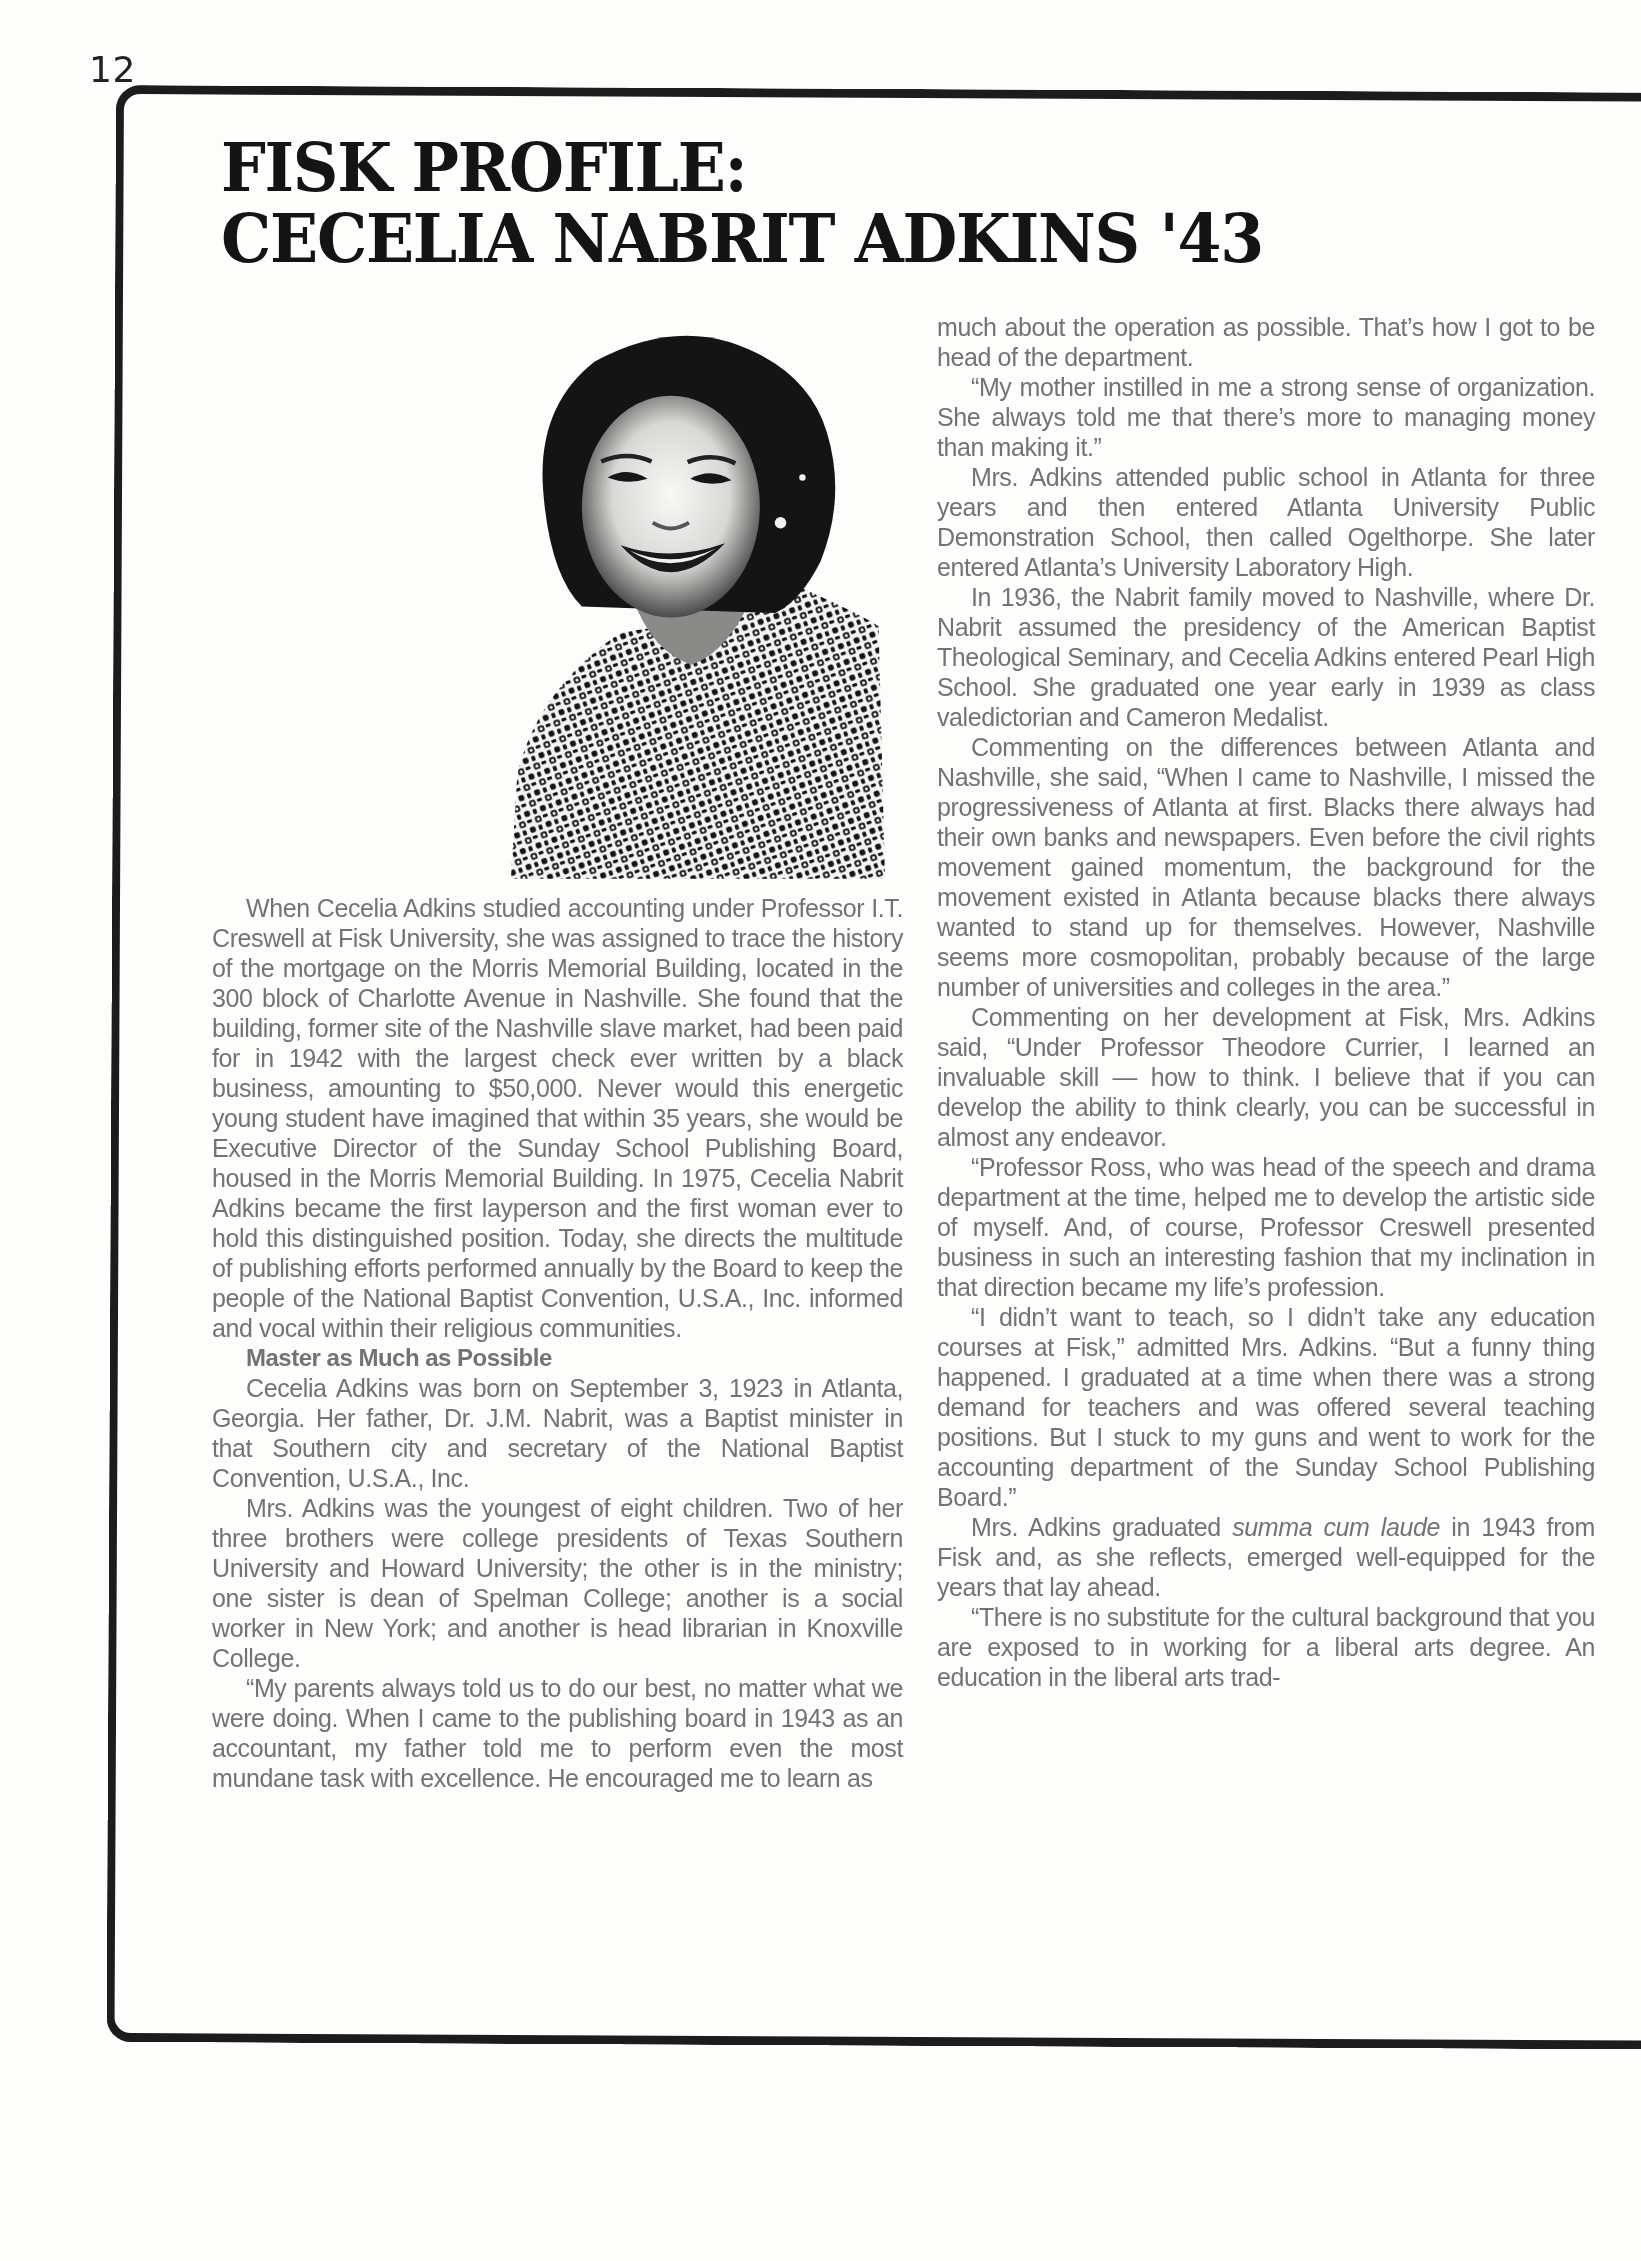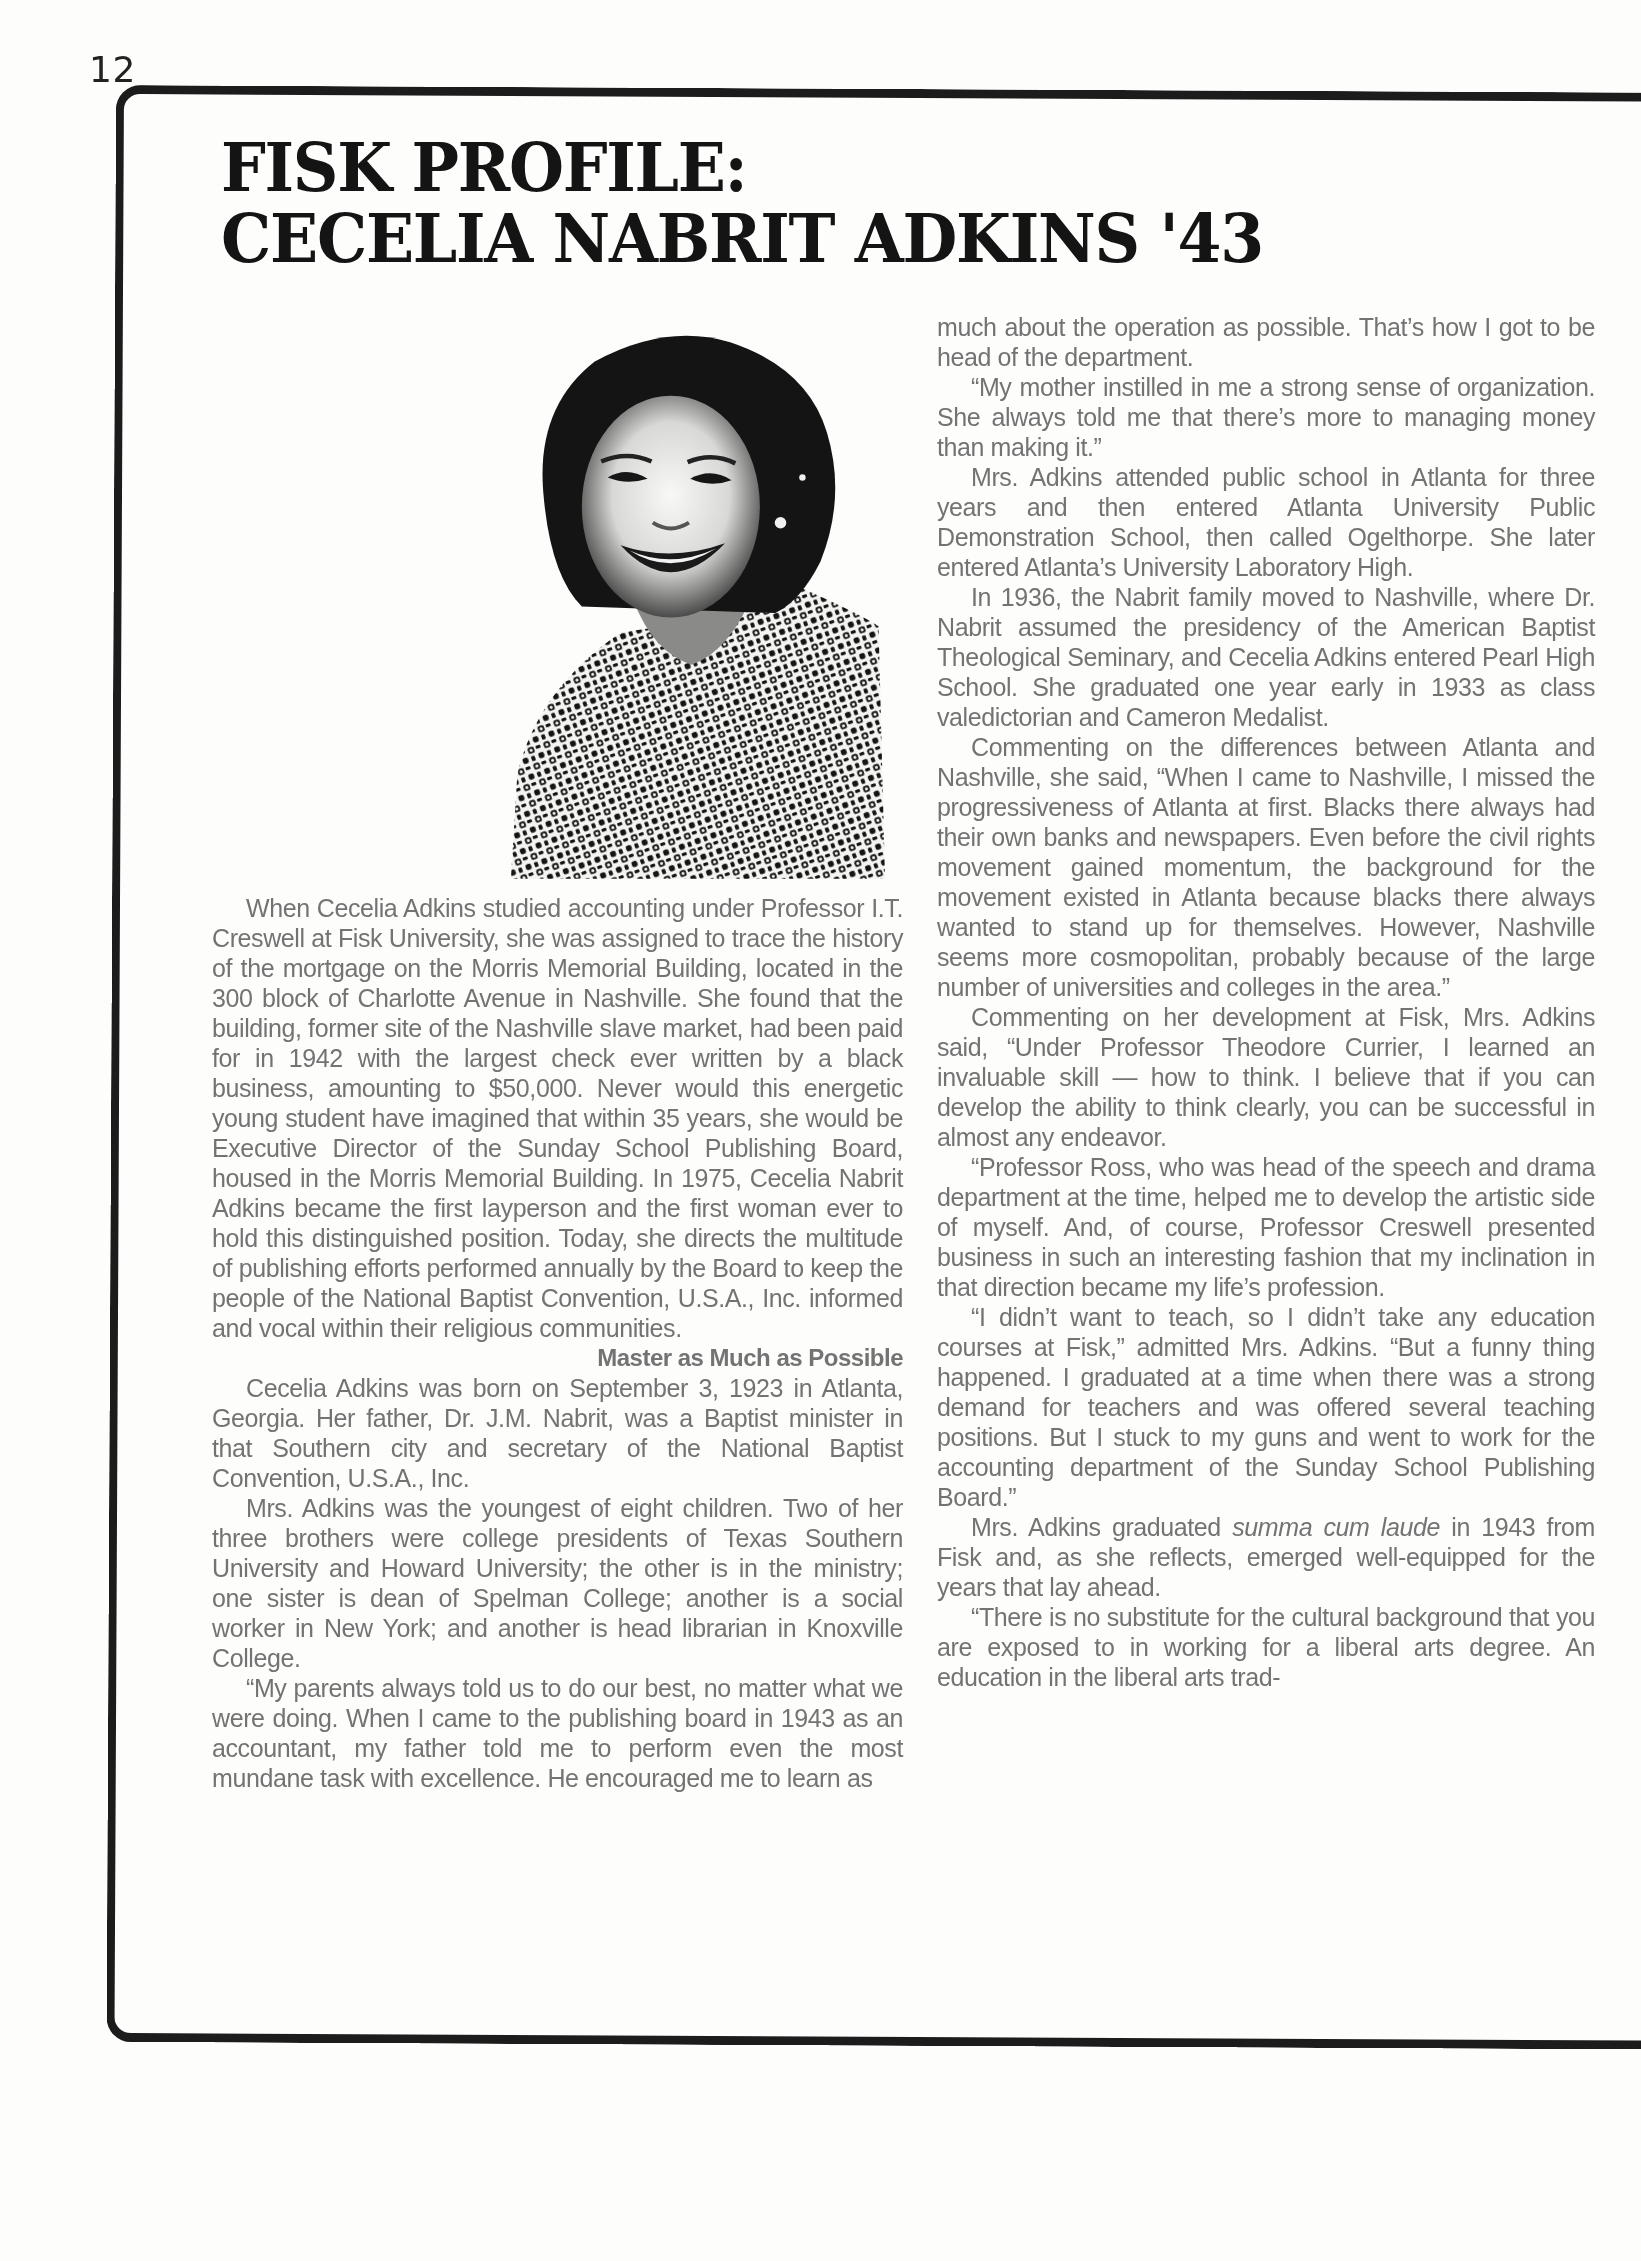--- a/index.html
+++ b/index.html
@@ -22,21 +22,21 @@
   .title span { display:block; }
 
   .photo { position:absolute; left:498px; top:329px; width:387px; height:550px; }
 
   .col { position:absolute; font-size:25px; line-height:30px; color:#737373;
          letter-spacing:-0.4px; text-align:justify; }
   .col-left { left:212px; top:893px; width:691px; }
   .col-right { left:937px; top:312px; width:658px; }
   .col p { margin:0; text-indent:34px; }
   .col p.cont { text-indent:0; }
-  .subhead { margin:0; text-align:right; font-weight:bold; font-size:24px;
+  .subhead { margin:0; text-align:left; font-weight:bold; font-size:24px;
              letter-spacing:-0.5px; text-indent:0; }
   .col em { font-style:italic; }
 </style>
 </head>
 <body>
 
 <div class="page-number">12</div>
 
 <div class="frame"></div>
 
@@ -89,21 +89,21 @@
   <p class="subhead">Master as Much as Possible</p>
   <p>Cecelia Adkins was born on September 3, 1923 in Atlanta, Georgia. Her father, Dr. J.M. Nabrit, was a Baptist minister in that Southern city and secretary of the National Baptist Convention, U.S.A., Inc.</p>
   <p>Mrs. Adkins was the youngest of eight children. Two of her three brothers were college presidents of Texas Southern University and Howard University; the other is in the ministry; one sister is dean of Spelman College; another is a social worker in New York; and another is head librarian in Knoxville College.</p>
   <p>“My parents always told us to do our best, no matter what we were doing. When I came to the publishing board in 1943 as an accountant, my father told me to perform even the most mundane task with excellence. He encouraged me to learn as</p>
 </div>
 
 <div class="col col-right">
   <p class="cont">much about the operation as possible. That’s how I got to be head of the department.</p>
   <p>“My mother instilled in me a strong sense of organization. She always told me that there’s more to managing money than making it.”</p>
   <p>Mrs. Adkins attended public school in Atlanta for three years and then entered Atlanta University Public Demonstration School, then called Ogelthorpe. She later entered Atlanta’s University Laboratory High.</p>
-  <p>In 1936, the Nabrit family moved to Nashville, where Dr. Nabrit assumed the presidency of the American Baptist Theological Seminary, and Cecelia Adkins entered Pearl High School. She graduated one year early in 1933 as class valedictorian and Cameron Medalist.</p>
+  <p>In 1936, the Nabrit family moved to Nashville, where Dr. Nabrit assumed the presidency of the American Baptist Theological Seminary, and Cecelia Adkins entered Pearl High School. She graduated one year early in 1939 as class valedictorian and Cameron Medalist.</p>
   <p>Commenting on the differences between Atlanta and Nashville, she said, “When I came to Nashville, I missed the progressiveness of Atlanta at first. Blacks there always had their own banks and newspapers. Even before the civil rights movement gained momentum, the background for the movement existed in Atlanta because blacks there always wanted to stand up for themselves. However, Nashville seems more cosmopolitan, probably because of the large number of universities and colleges in the area.”</p>
   <p>Commenting on her development at Fisk, Mrs. Adkins said, “Under Professor Theodore Currier, I learned an invaluable skill — how to think. I believe that if you can develop the ability to think clearly, you can be successful in almost any endeavor.</p>
   <p>“Professor Ross, who was head of the speech and drama department at the time, helped me to develop the artistic side of myself. And, of course, Professor Creswell presented business in such an interesting fashion that my inclination in that direction became my life’s profession.</p>
   <p>“I didn’t want to teach, so I didn’t take any education courses at Fisk,” admitted Mrs. Adkins. “But a funny thing happened. I graduated at a time when there was a strong demand for teachers and was offered several teaching positions. But I stuck to my guns and went to work for the accounting department of the Sunday School Publishing Board.”</p>
   <p><span>Mrs. Adkins graduated </span><em>summa cum laude</em><span> in 1943 from Fisk and, as she reflects, emerged well-equipped for the years that lay ahead.</span></p>
   <p>“There is no substitute for the cultural background that you are exposed to in working for a liberal arts degree. An education in the liberal arts trad-</p>
 </div>
 
 
 </body></html>

